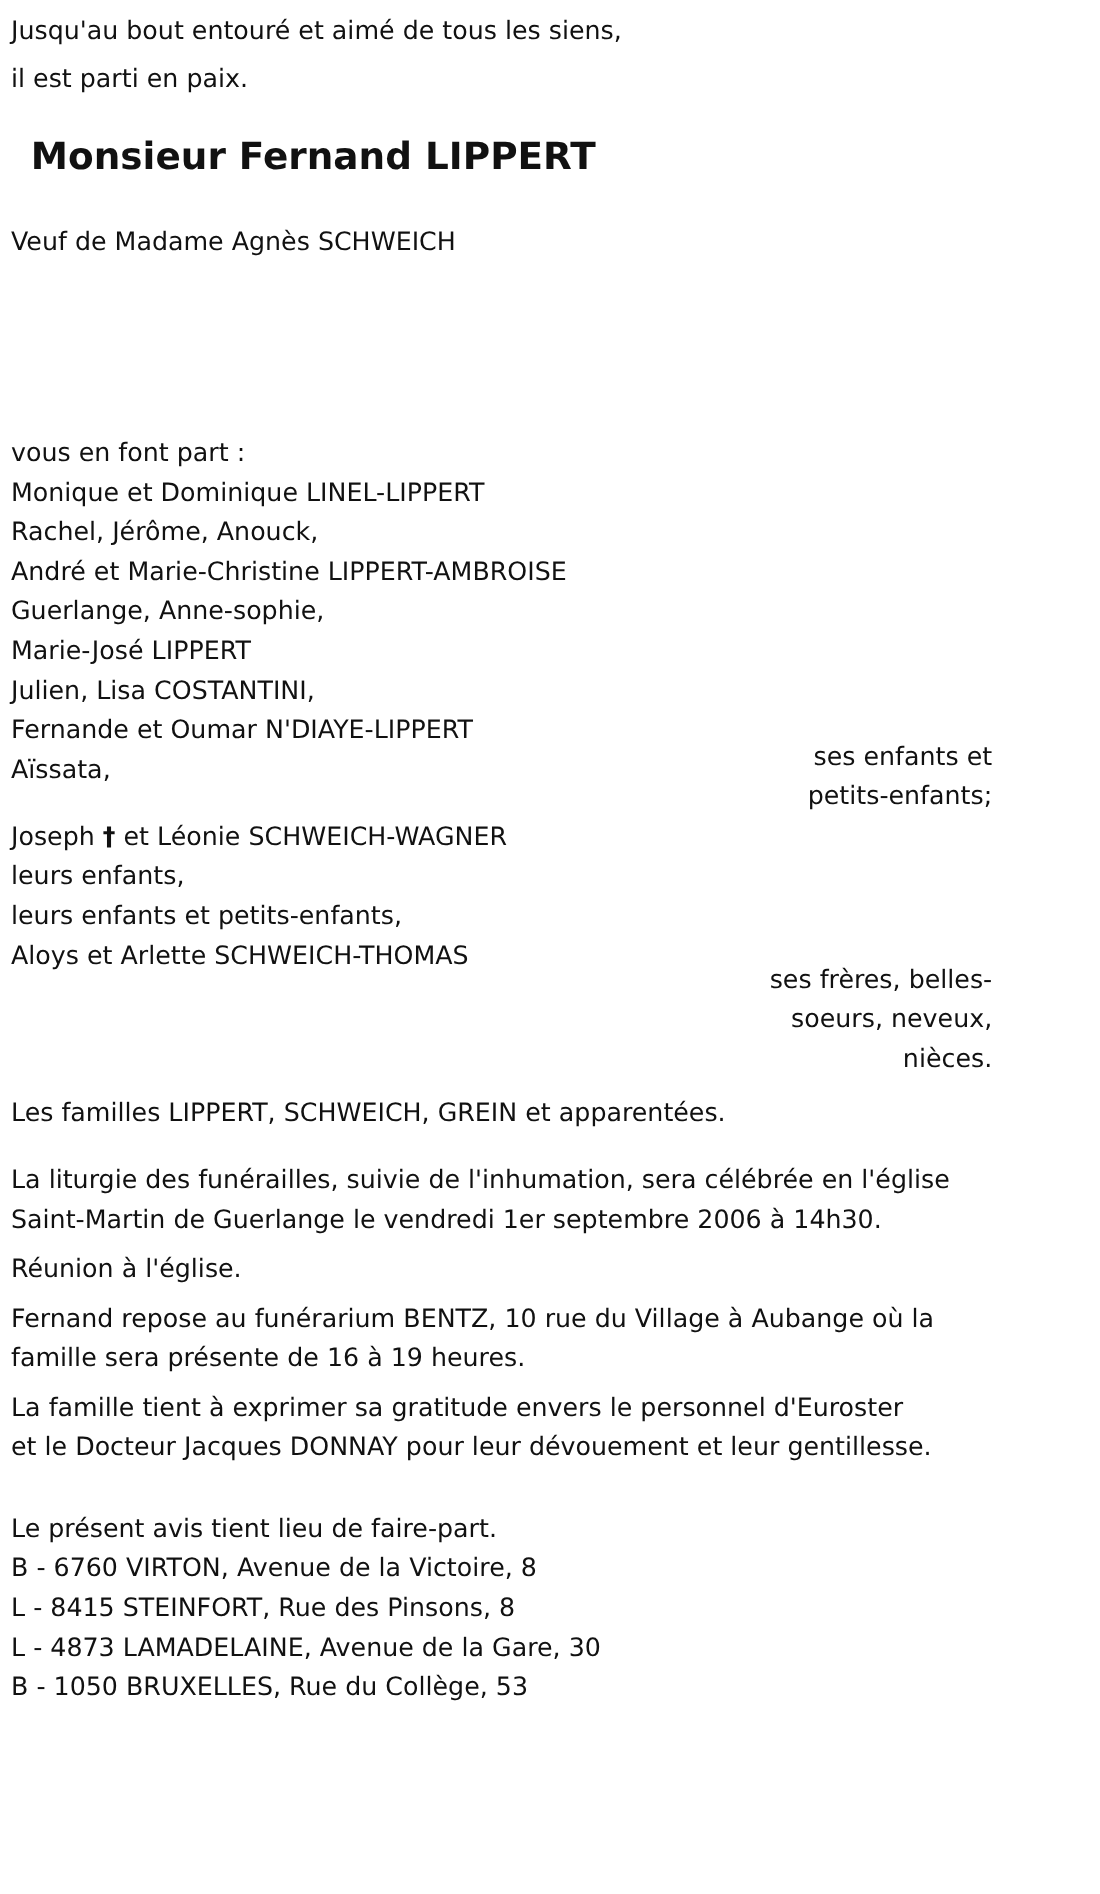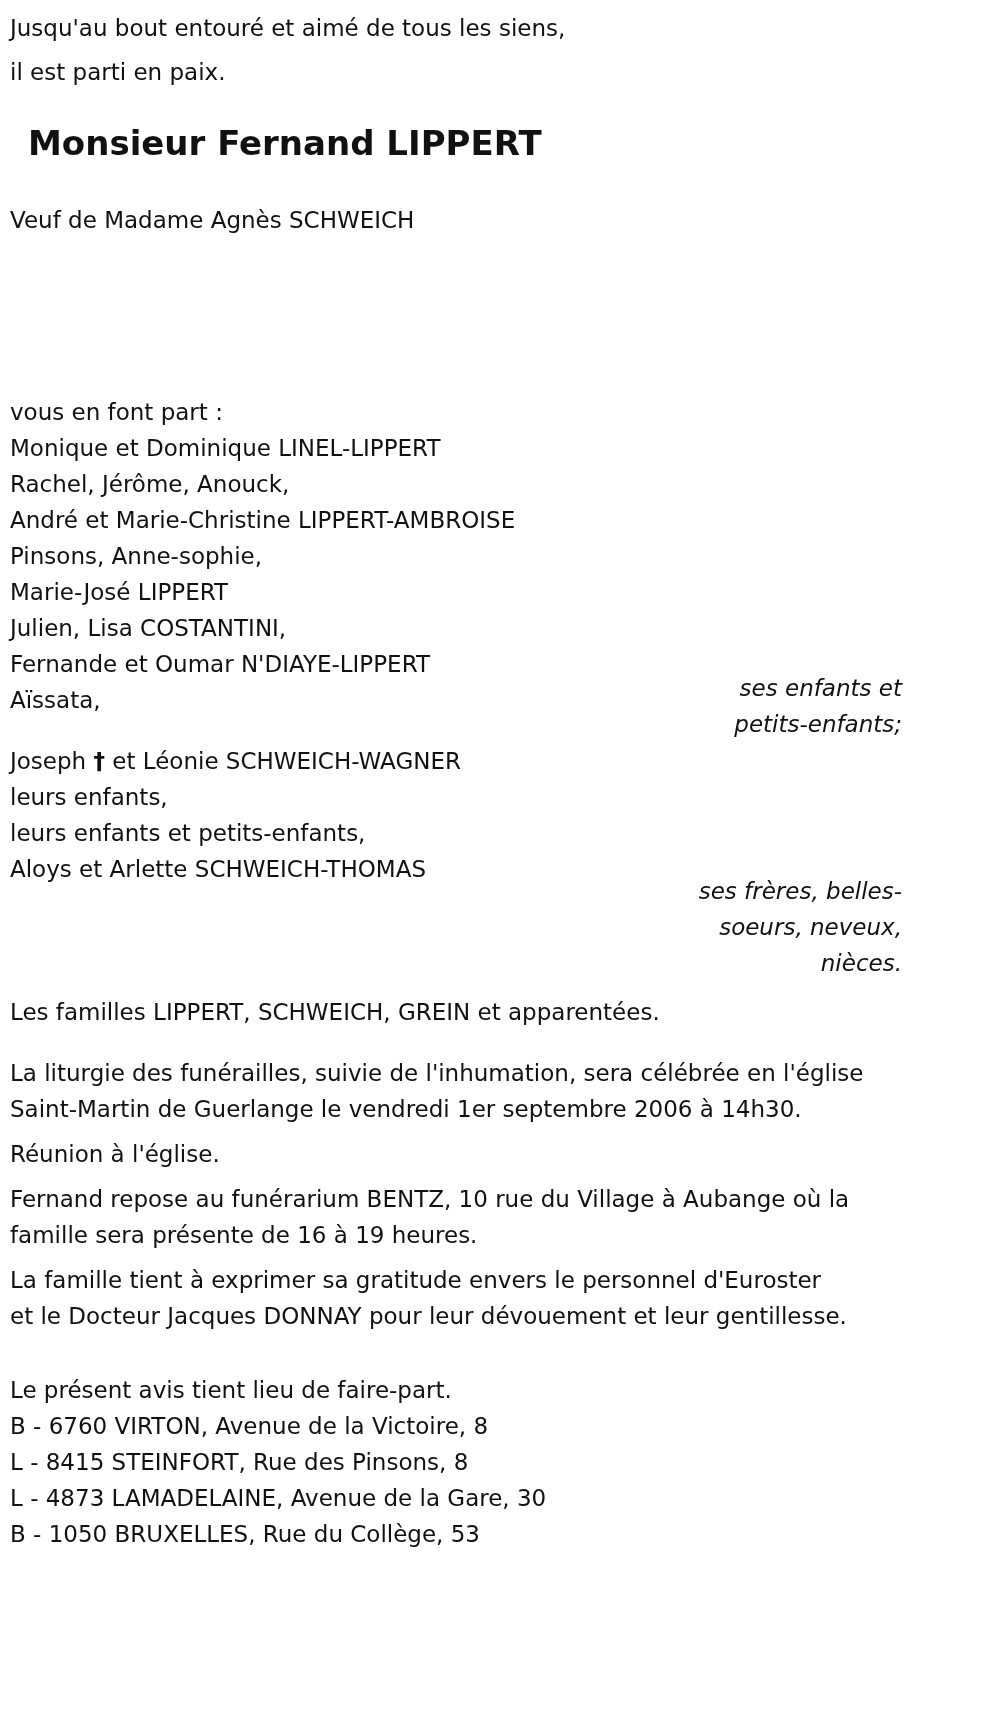--- a/index.html
+++ b/index.html
@@ -29,21 +29,20 @@
     top: 122px;
     font-size: 34px;
     font-weight: bold;
     line-height: 42px;
     white-space: nowrap;
   }
   .right {
     position: absolute;
     right: 98px;
     text-align: right;
-    font-style: italic;
     white-space: nowrap;
   }
   .cross { font-weight: bold; }
 </style>
 </head>
 <body>
 
 <div class="page">
 
   <div class="col" style="top:6px; line-height:44px;">
@@ -56,21 +55,21 @@
   <div class="col" style="top:202px;">
     <span class="line">Veuf de Madame Agnès SCHWEICH</span>
   </div>
 
 
   <div class="col" style="top:358px;margin-top:36px;">
     <span class="line">vous en font part :</span>
     <span class="line">Monique et Dominique LINEL-LIPPERT</span>
     <span class="line">Rachel, Jérôme, Anouck,</span>
     <span class="line">André et Marie-Christine LIPPERT-AMBROISE</span>
-    <span class="line">Pinsons, Anne-sophie,</span>
+    <span class="line">Guerlange, Anne-sophie,</span>
     <span class="line">Marie-José LIPPERT</span>
     <span class="line">Julien, Lisa COSTANTINI,</span>
     <span class="line">Fernande et Oumar N'DIAYE-LIPPERT</span>
     <span class="line">Aïssata,</span>
   </div>
 
   <div class="right" style="top:670px;">
     <span class="line">ses enfants et</span>
     <span class="line">petits-enfants;</span>
   </div>

